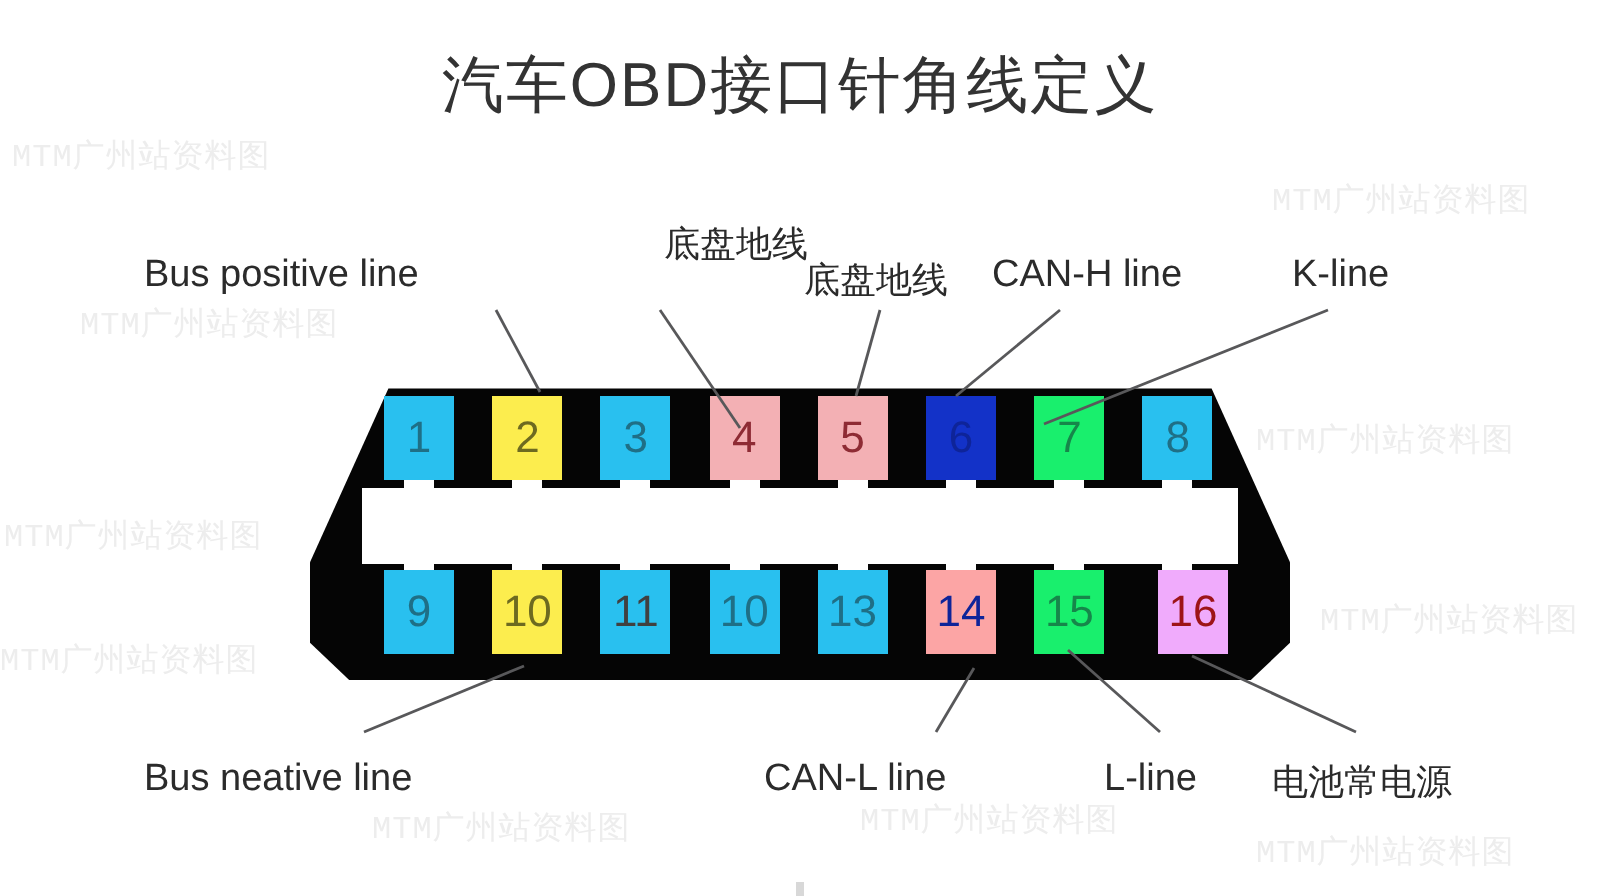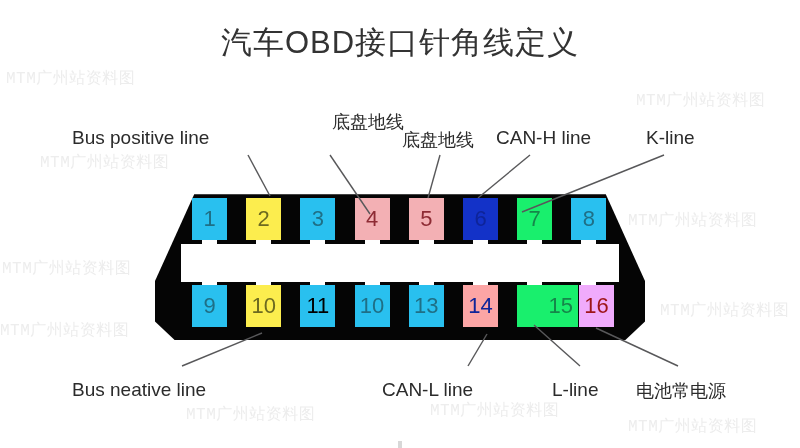--- a/index.html
+++ b/index.html
@@ -227,33 +227,33 @@
         </div>
         <div class="pin row-top" style="left: 416.4px; background: rgb(41, 192, 239); color: rgb(31, 111, 134);">
           <span>8</span>
         </div>
         <div class="pin row-bottom" style="left: 37px; background: rgb(41, 192, 239); color: rgb(31, 111, 134);">
           <span>9</span>
         </div>
         <div class="pin row-bottom" style="left: 91.2px; background: rgb(252, 237, 78); color: rgb(109, 106, 32);">
           <span>10</span>
         </div>
-        <div class="pin row-bottom" style="left: 145.4px; background: rgb(41, 192, 239); color: #000000;">
+        <div class="pin row-bottom" style="left: 145.4px; background: rgb(41, 192, 239); color: #404040;">
           <span>11</span>
         </div>
         <div class="pin row-bottom" style="left: 199.6px; background: rgb(41, 192, 239); color: rgb(31, 111, 134);">
           <span>10</span>
         </div>
         <div class="pin row-bottom" style="left: 253.8px; background: rgb(41, 192, 239); color: rgb(31, 111, 134);">
           <span>13</span>
         </div>
         <div class="pin row-bottom" style="left: 308px; background: #fca5a5; color: rgb(14, 36, 153);">
           <span>14</span>
         </div>
-        <div class="pin row-bottom" style="left: 362.2px; background: rgb(25, 239, 109); color: rgb(22, 134, 74); padding-left: 26px;">
+        <div class="pin row-bottom" style="left: 362.2px; background: rgb(25, 239, 109); color: rgb(22, 134, 74);">
           <span>15</span>
         </div>
         <div class="pin row-bottom" style="left: 424px; background: #f0abfc; color: rgb(157, 20, 24);">
           <span>16</span>
         </div>
       </div>
   </div>
 
   <div id="labels">
       <div class="label" style="left: 72px; top: 127px;">Bus positive line</div>

